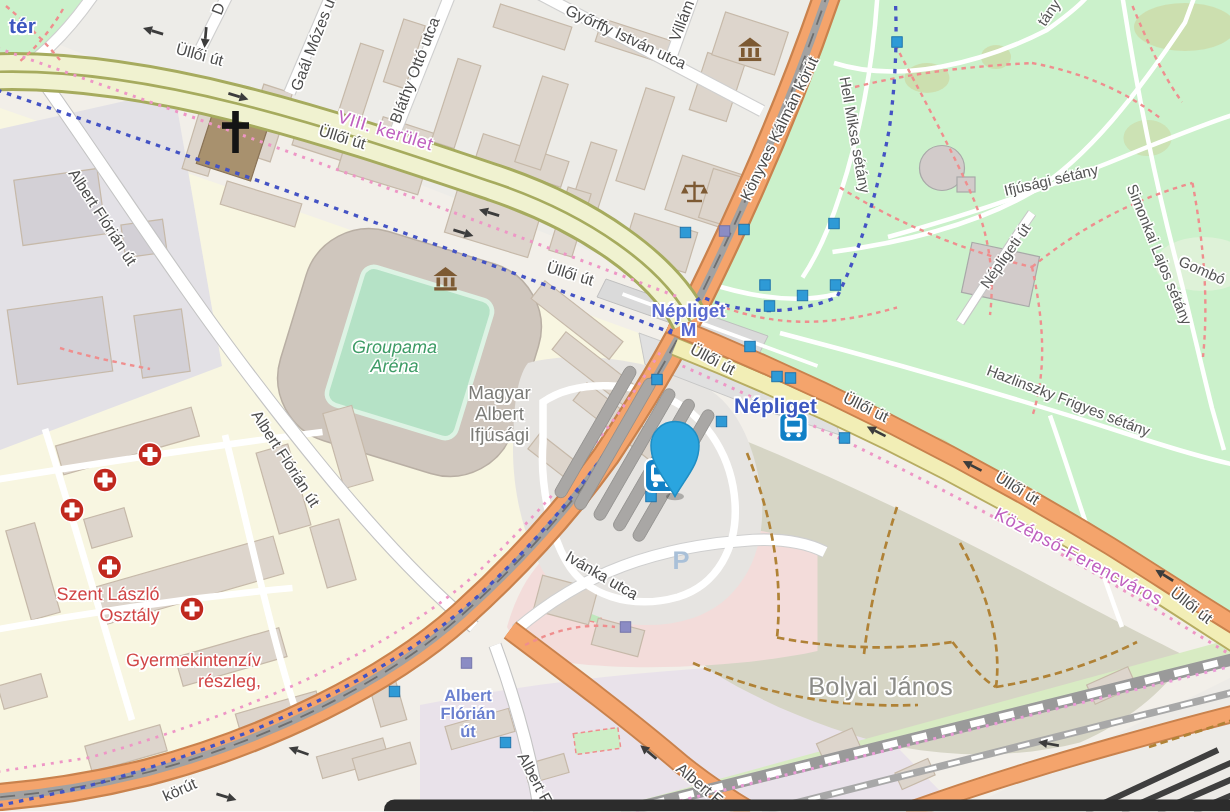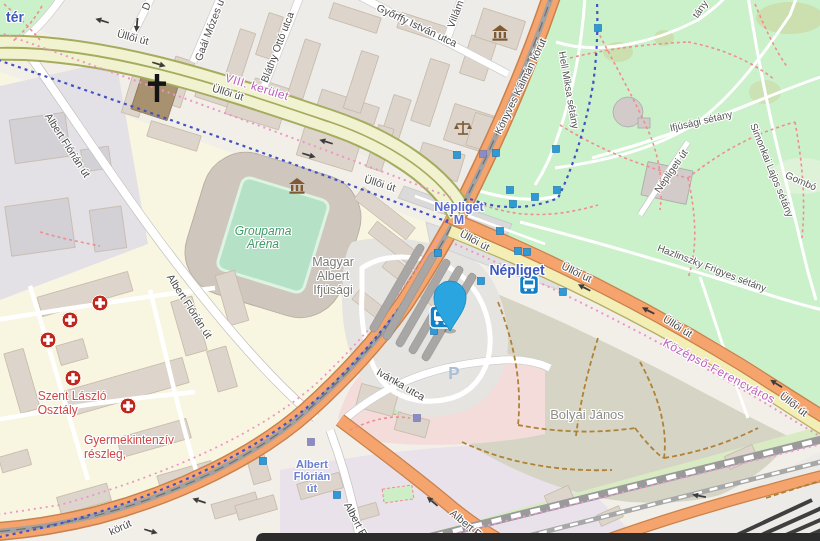--- a/index.html
+++ b/index.html
@@ -6,22 +6,22 @@
   #map{position:relative;width:820px;height:541px;overflow:hidden;background:#f2efe9;font-family:"Liberation Sans",sans-serif;}
   #map svg{position:absolute;left:0;top:0;z-index:1;}
   .lbl{position:absolute;z-index:3;transform:translate(-50%,-50%) rotate(var(--r,0deg));white-space:nowrap;pointer-events:none;
        font-family:"Liberation Sans",sans-serif;
        text-shadow:0 1px 0 #fff,0 -1px 0 #fff,1px 0 0 #fff,-1px 0 0 #fff,1px 1px 0 #fff,-1px -1px 0 #fff,1px -1px 0 #fff,-1px 1px 0 #fff;}
   .st{font-size:10.5px;color:#4c4c4c;}
   .st-sm{font-size:10px;color:#555;}
   .dist{font-size:12px;color:#bf5fbf;letter-spacing:.4px;}
   .leisure{font-size:12px;font-style:italic;color:#3e9c66;text-align:center;line-height:13px;}
   .poi{font-size:12.5px;color:#7c7c78;text-align:center;line-height:14px;}
-  .poi-big{font-size:13px;color:#8c8c88;text-align:center;line-height:15px;}
-  .hosp{font-size:12px;color:#d14747;text-align:left;line-height:14px;}
+  .poi-big{font-size:17px;color:#8c8c88;text-align:center;line-height:15px;margin-top:44px;}
+  .hosp{font-size:12px;color:#d14747;text-align:right;line-height:14px;}
   .stn{font-size:14px;font-weight:bold;color:#3d58c0;}
   .metro{font-size:12.5px;font-weight:bold;color:#5b6bd0;text-align:center;line-height:13px;}
   .stop{font-size:11px;font-weight:bold;color:#6b80cf;text-align:center;line-height:12px;}
   .ter{font-size:14px;font-weight:bold;color:#3d58c0;}
   .park-p{font-size:17px;font-weight:bold;color:#a9c0d8;text-shadow:none;}
   .lbl span{display:block;}
   #bottom-bar{position:absolute;z-index:6;left:256px;top:533px;width:564px;height:8px;background:#2c2c2c;border-top-left-radius:7px;}
 </style>
 </head>
 <body>

